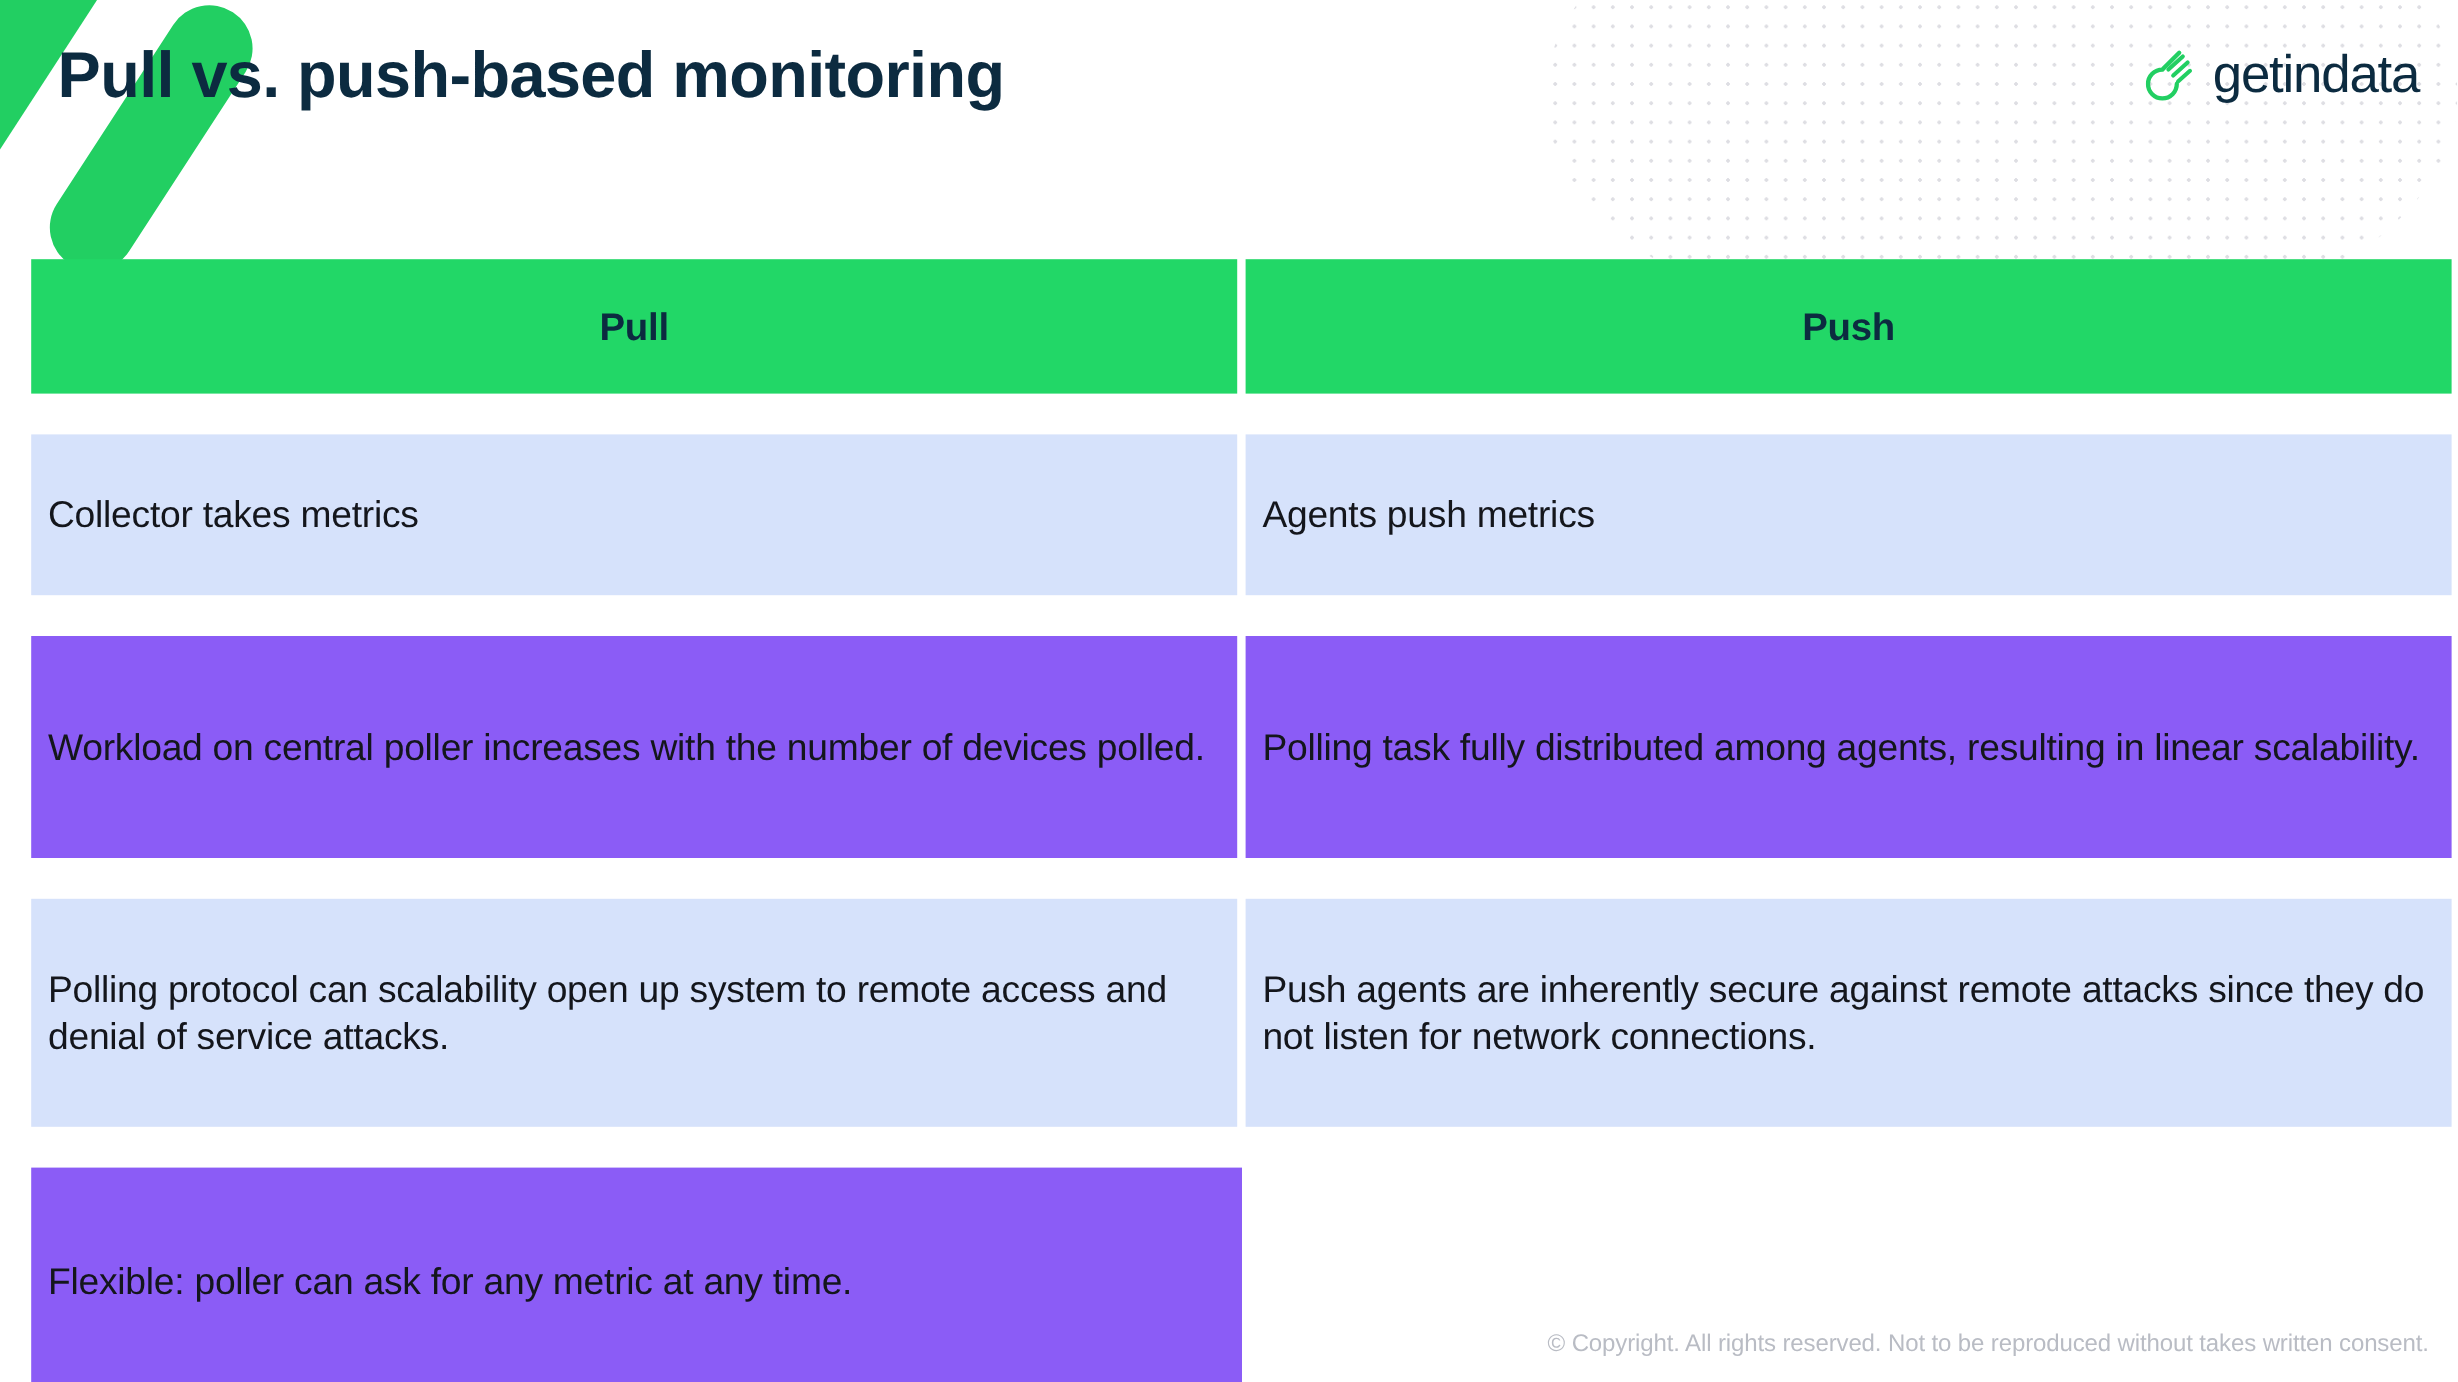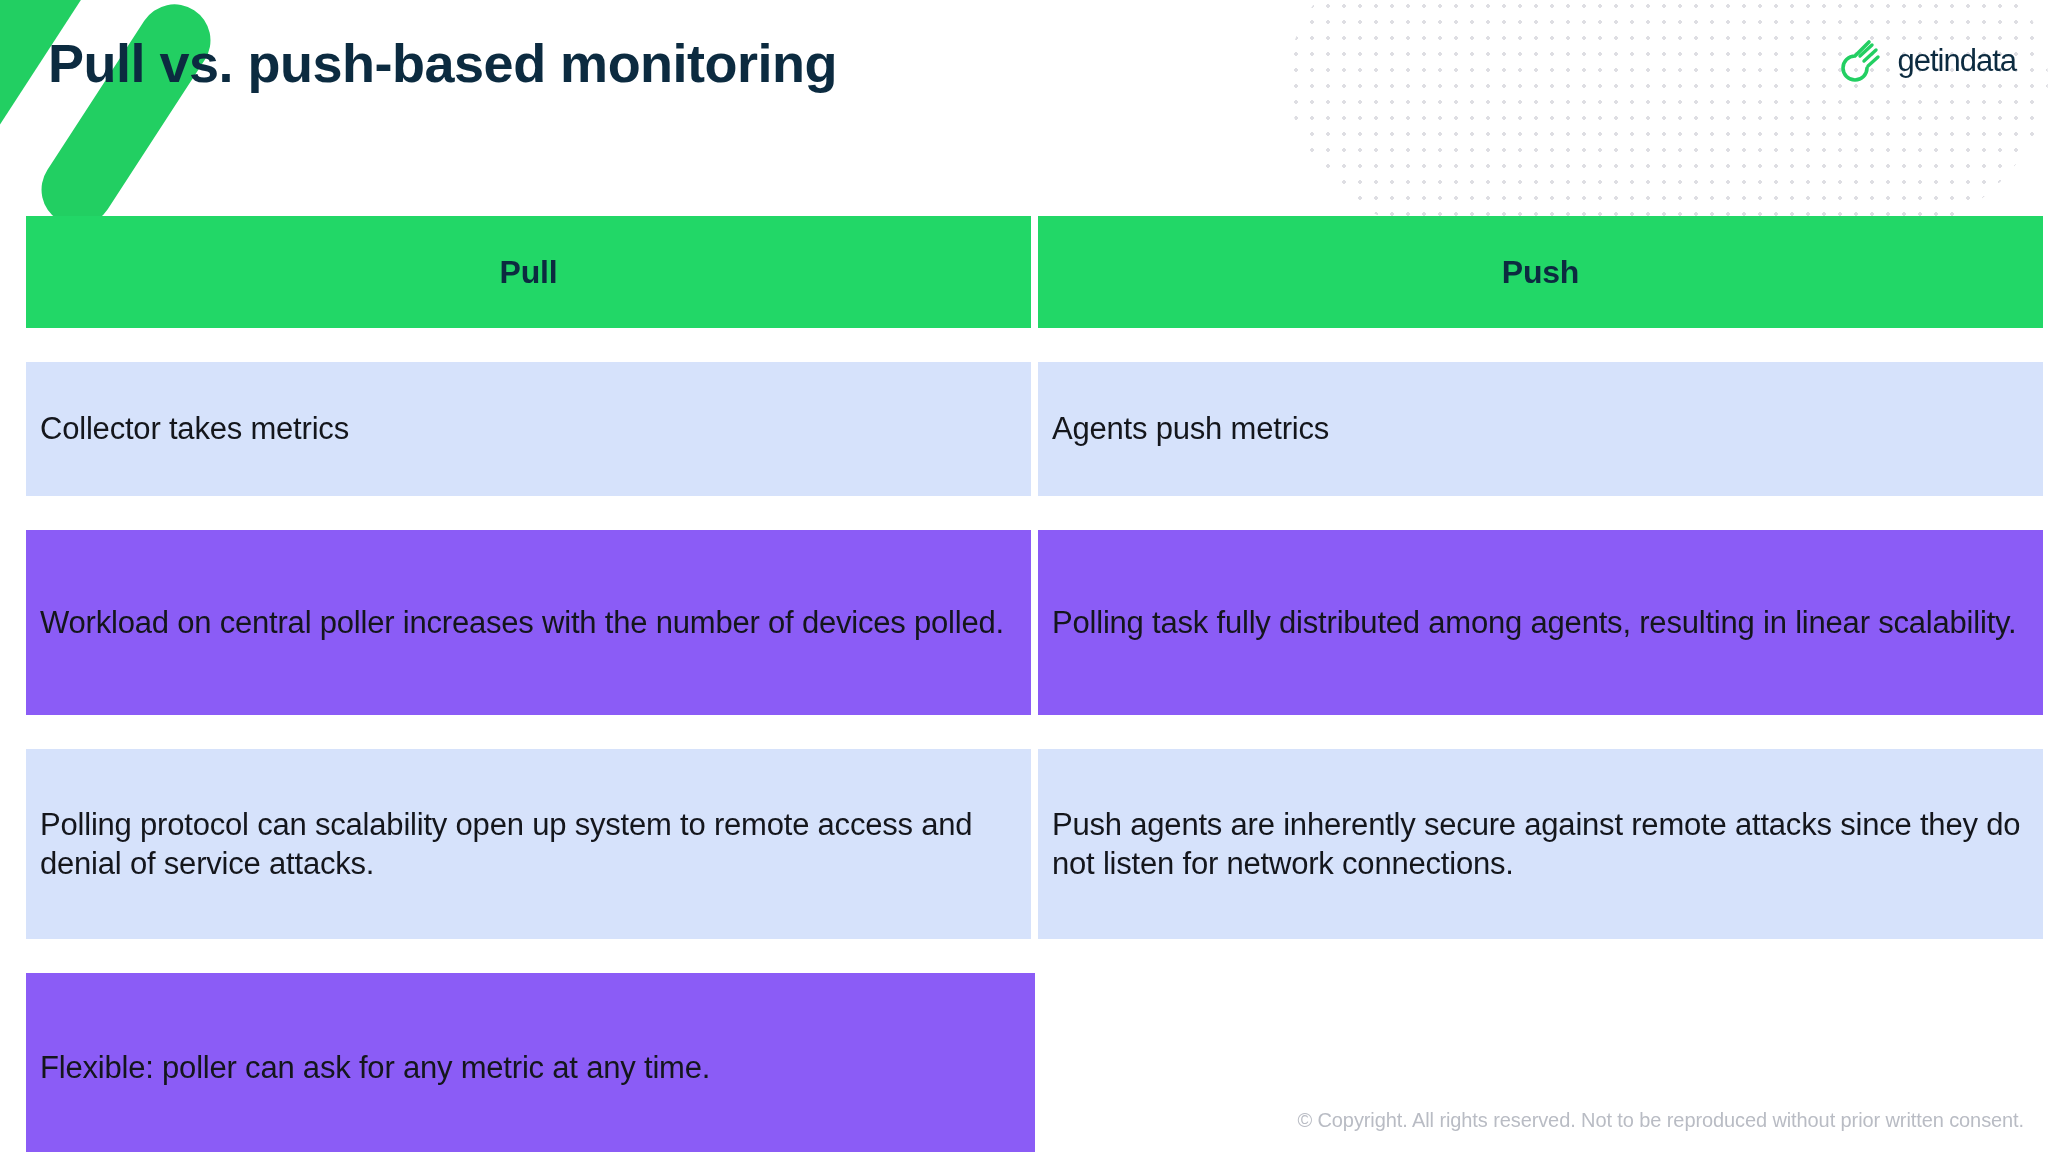--- a/index.html
+++ b/index.html
@@ -76,21 +76,21 @@
   .brand {
     position: absolute;
     right: 32px;
     top: 38px;
     display: flex;
     align-items: center;
     gap: 14px;
   }
   .brand-mark { width: 42px; height: 46px; display: block; }
   .brand-name {
-    font-size: 31px;
+    font-size: 44px;
     color: #0c2b40;
     letter-spacing: -1px;
     font-weight: 500;
   }
 
   
   .table {
     position: absolute;
     left: 26px;
     top: 216px;
@@ -209,15 +209,15 @@
     </div>
 
     <div class="trow drow tone-b h-190">
       <div class="cell">
         <span class="cell-text">Flexible: poller can ask for any metric at any time.</span>
       </div>
     </div>
 
   </div>
 
-  <div class="footer">© Copyright. All rights reserved. Not to be reproduced without prior written consent.</div>
+  <div class="footer">© Copyright. All rights reserved. Not to be reproduced without takes written consent.</div>
 
 </div>
 
 </body></html>

